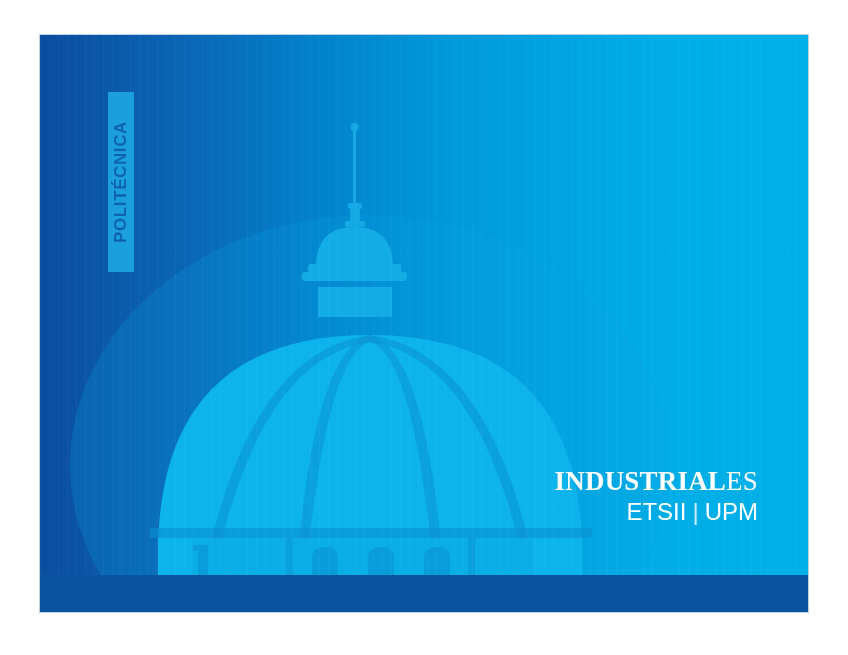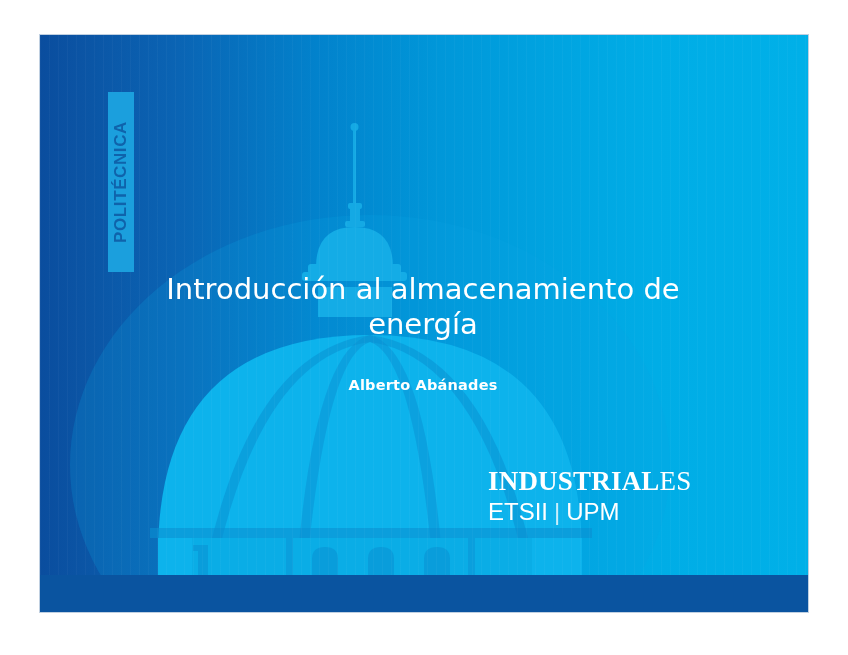--- a/index.html
+++ b/index.html
@@ -102,21 +102,21 @@
     color: #ffffff;
     letter-spacing: 0.2px;
   }
 
   
   #logo-block {
     position: absolute;
     left: 448px;
     top: 433px;
     width: 270px;
-    text-align: left;
+    text-align: right;
     color: #ffffff;
   }
   #logo-line-1 {
     font-family: "Liberation Serif", serif;
     font-size: 27px;
     line-height: 1;
     letter-spacing: 0.2px;
     white-space: nowrap;
   }
   #logo-line-1 .bold { font-weight: 700; }
@@ -194,24 +194,20 @@
 
     </g>
   </svg>
 
   <div class="texture"></div>
 
   <div id="politecnica-band">
     <span class="vtext">POLITÉCNICA</span>
   </div>
 
-  <div id="title-block">
-    <h1 id="slide-title">Introducción al almacenamiento de energía</h1>
-    <div id="slide-author">Alberto Abánades</div>
-  </div>
 
   <div id="logo-block">
     <div id="logo-line-1">
       <span class="bold">INDUSTRIAL</span><span class="light">ES</span>
     </div>
     <div id="logo-line-2">
       <span>ETSII</span><span class="sep">|</span><span>UPM</span>
     </div>
   </div>
 

